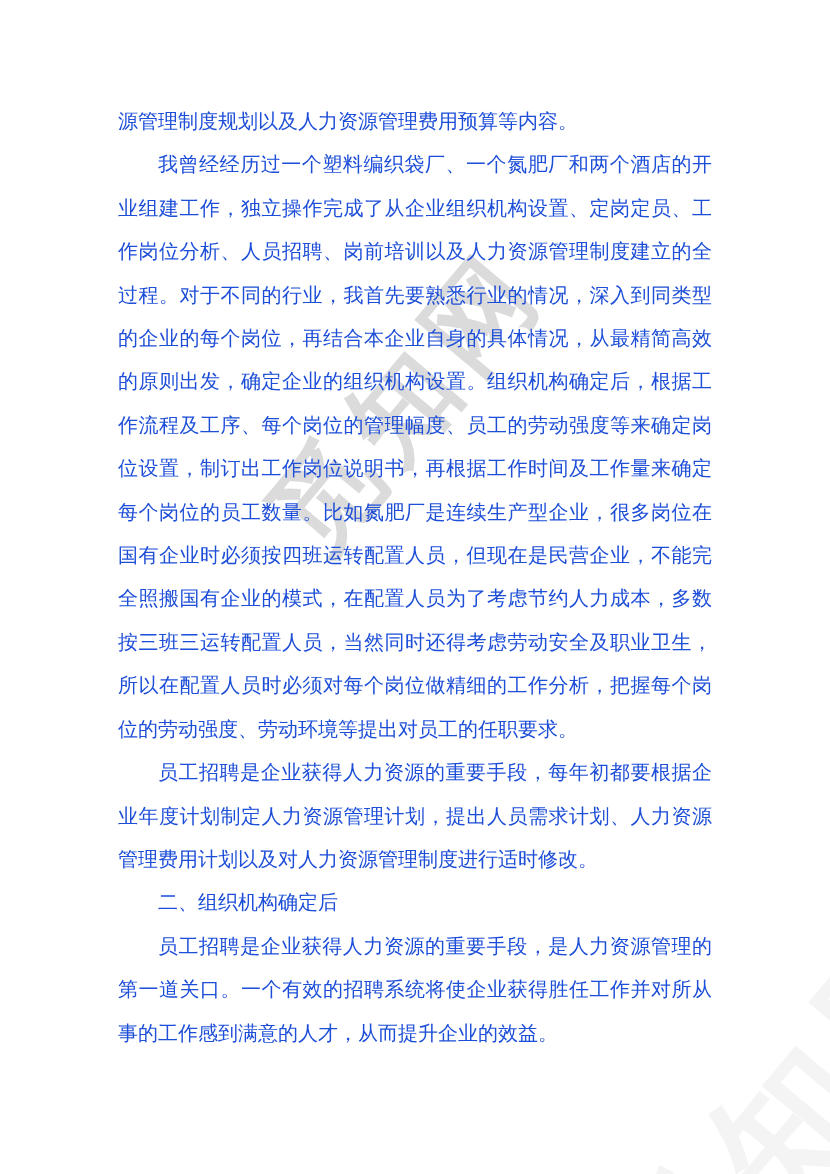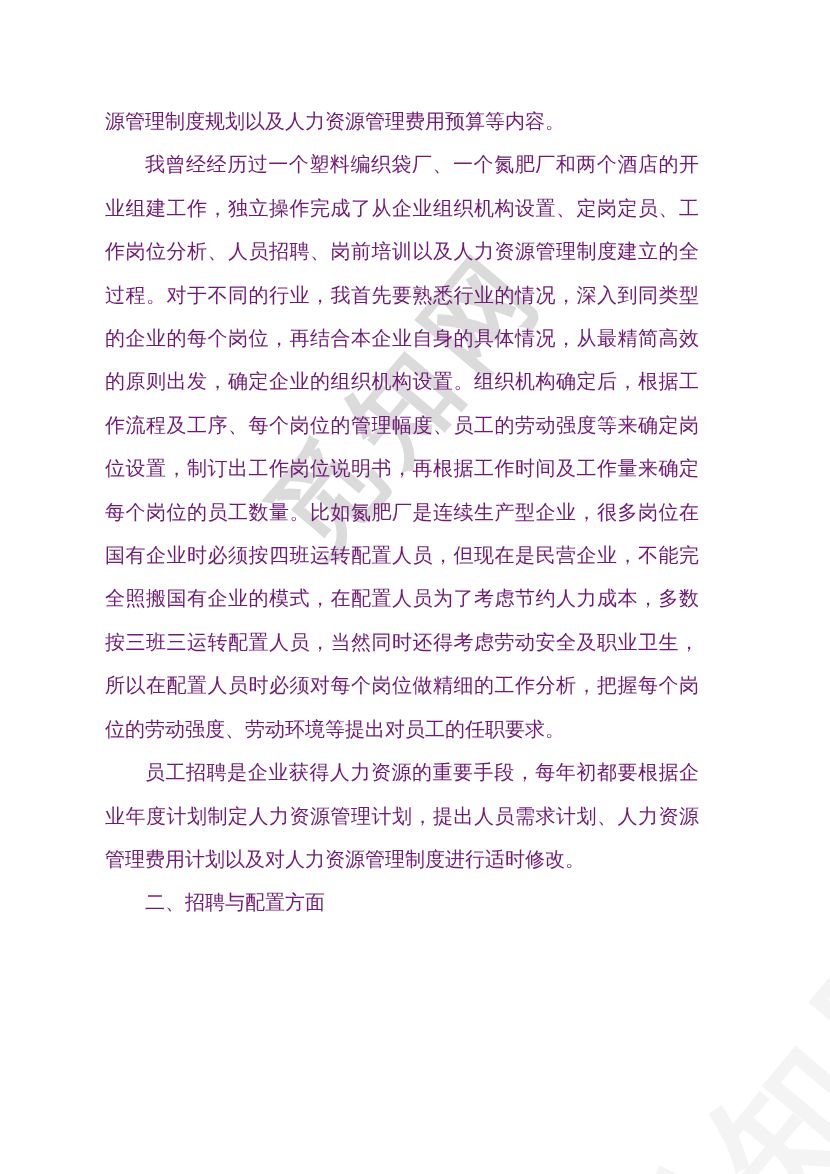--- a/index.html
+++ b/index.html
@@ -40,24 +40,24 @@
     left: 800px;
     top: 1120px;
     font-size: 150px;
     letter-spacing: 18px;
     color: rgba(0, 0, 0, 0.045);
     transform: translate(-50%, -50%) rotate(-50deg);
   }
   .content {
     position: absolute;
     z-index: 2;
-    left: 105px;
+    left: 118px;
     top: 100px;
     width: 594px;
-    color: #701a75;
+    color: #1d4ed8;
     font-size: 20px;
     line-height: 43.4px;
     text-align: justify;
     text-justify: inter-ideograph;
   }
   .content p {
     margin: 0;
     padding: 0;
     text-indent: 2em;
   }
@@ -71,16 +71,17 @@
 <div class="page">
 
   <div class="watermark wm-center">觅知网</div>
 
   <div class="watermark wm-corner">觅知网</div>
 
   <div class="content">
     <p class="no-indent">源管理制度规划以及人力资源管理费用预算等内容。</p>
     <p>我曾经经历过一个塑料编织袋厂、一个氮肥厂和两个酒店的开业组建工作，独立操作完成了从企业组织机构设置、定岗定员、工作岗位分析、人员招聘、岗前培训以及人力资源管理制度建立的全过程。对于不同的行业，我首先要熟悉行业的情况，深入到同类型的企业的每个岗位，再结合本企业自身的具体情况，从最精简高效的原则出发，确定企业的组织机构设置。组织机构确定后，根据工作流程及工序、每个岗位的管理幅度、员工的劳动强度等来确定岗位设置，制订出工作岗位说明书，再根据工作时间及工作量来确定每个岗位的员工数量。比如氮肥厂是连续生产型企业，很多岗位在国有企业时必须按四班运转配置人员，但现在是民营企业，不能完全照搬国有企业的模式，在配置人员为了考虑节约人力成本，多数按三班三运转配置人员，当然同时还得考虑劳动安全及职业卫生，所以在配置人员时必须对每个岗位做精细的工作分析，把握每个岗位的劳动强度、劳动环境等提出对员工的任职要求。</p>
     <p>员工招聘是企业获得人力资源的重要手段，每年初都要根据企业年度计划制定人力资源管理计划，提出人员需求计划、人力资源管理费用计划以及对人力资源管理制度进行适时修改。</p>
-    <p>二、招聘与配置方面</p>
+    <p>二、组织机构确定后</p>
+    <p>员工招聘是企业获得人力资源的重要手段，是人力资源管理的第一道关口。一个有效的招聘系统将使企业获得胜任工作并对所从事的工作感到满意的人才，从而提升企业的效益。</p>
   </div>
 
 </div>
 
 </body></html>

